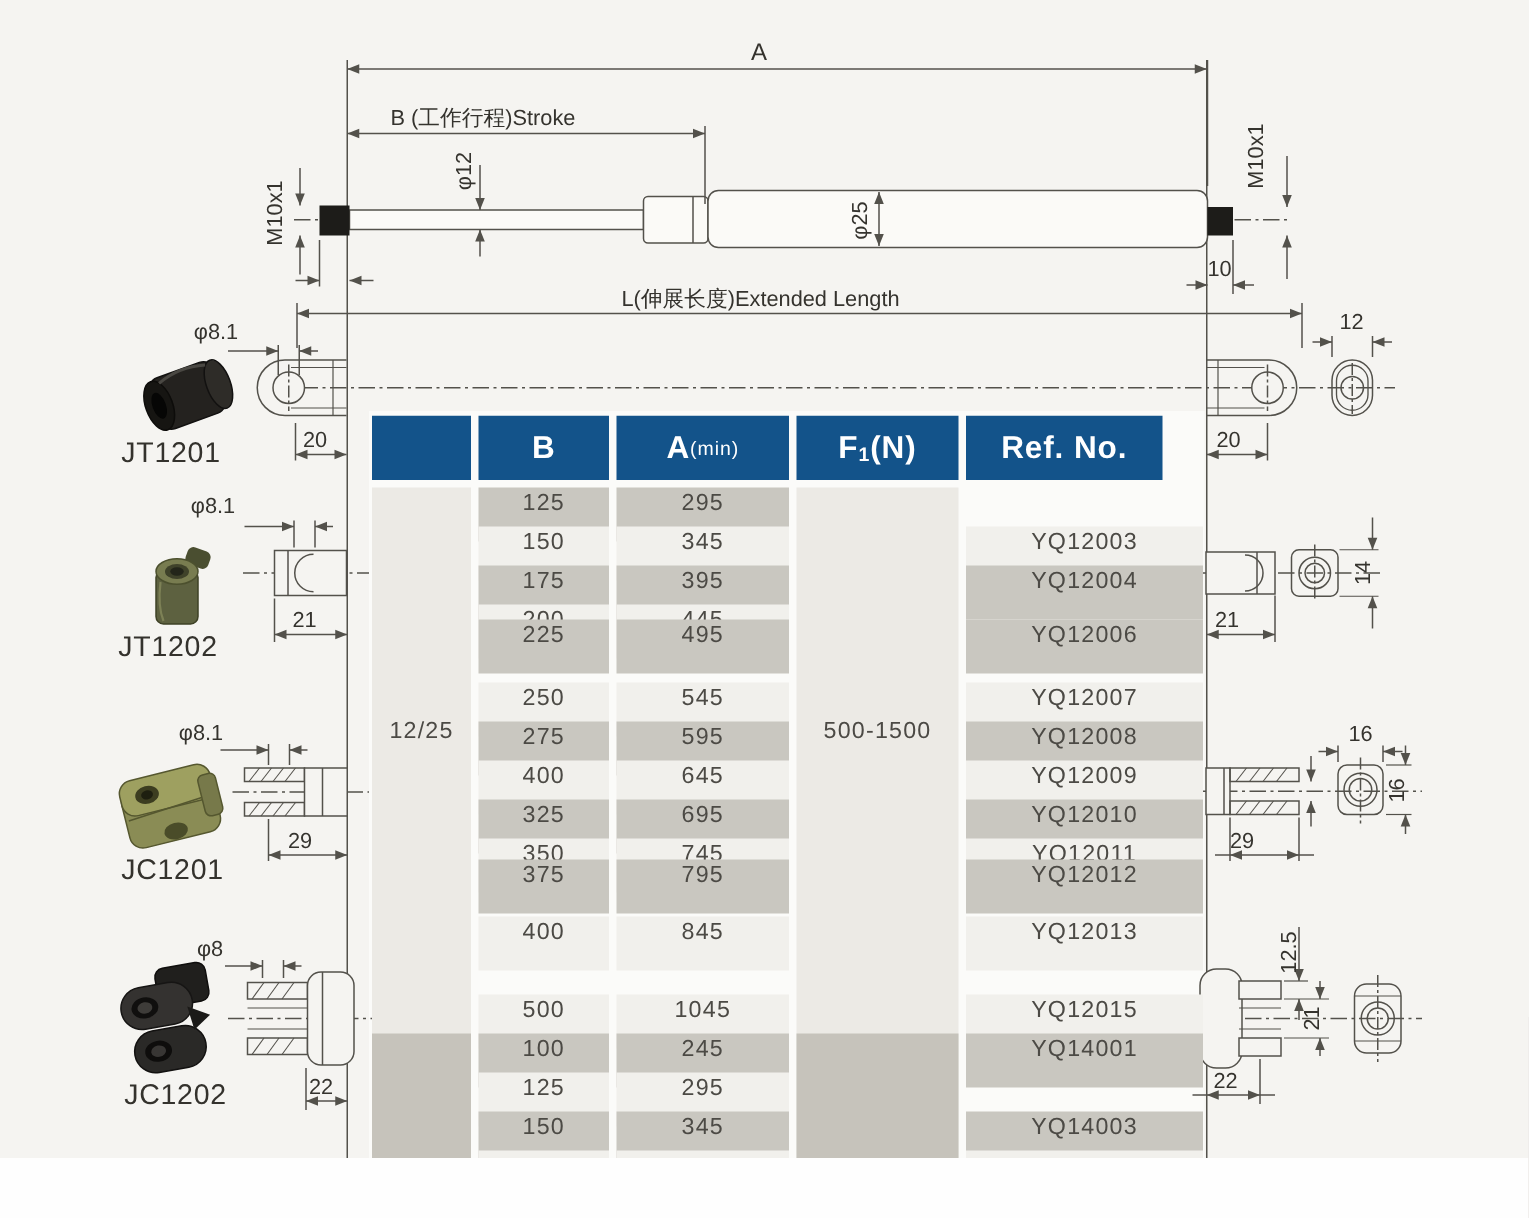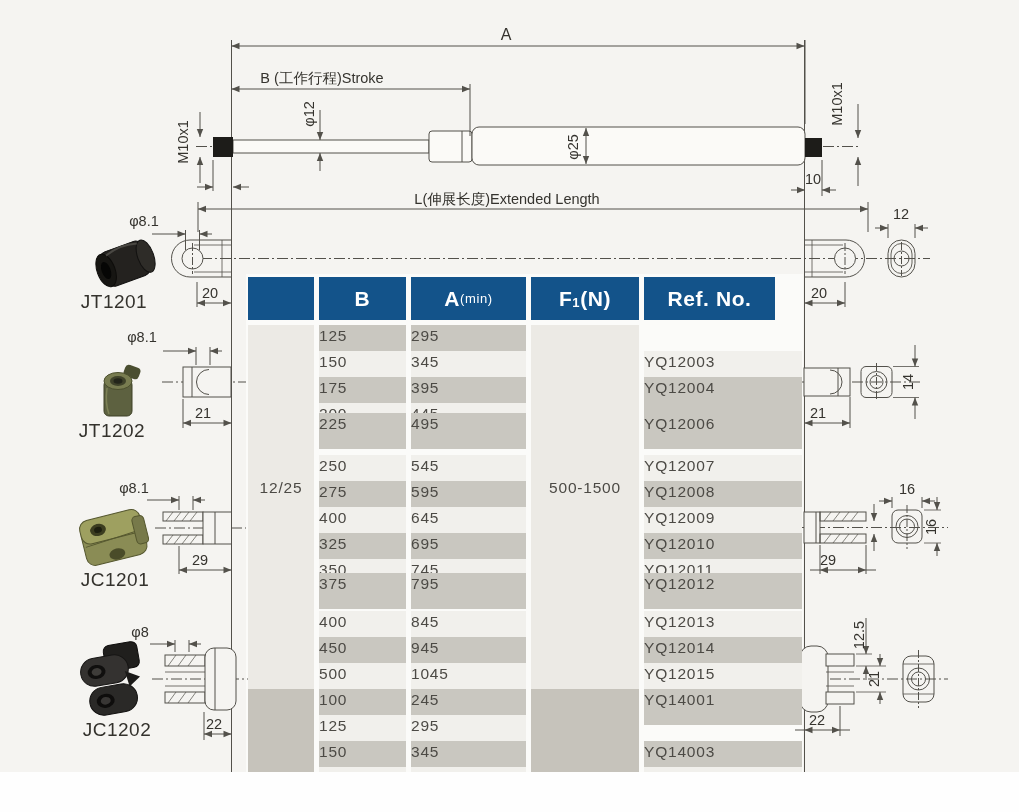--- a/index.html
+++ b/index.html
@@ -13,21 +13,21 @@
   .lbl{font-size:19px;fill:#34322d;letter-spacing:.5px;}
   .tableWrap{position:absolute;left:248px;top:277px;width:554px;height:495px;overflow:hidden;}
   .thead{display:flex;gap:5px;height:43px;}
   .th{background:#13538a;color:#ffffff;display:flex;align-items:center;justify-content:center;
       font-weight:bold;font-size:21px;letter-spacing:.6px;}
   .w0{width:66px}.w1{width:87px}.w2{width:115px}.w3{width:108px}.w4{width:131px}
   .hsub{font-size:13px;font-weight:normal;}
   .fsub{font-size:13px;font-weight:bold;position:relative;top:4px;}
   .tbody{position:absolute;left:0;top:0;width:554px;height:495px;}
   .trow{position:absolute;left:71px;width:483px;height:21px;}
-  .tc{position:absolute;height:36px;line-height:21px;text-align:left;font-size:15.5px;
+  .tc{position:absolute;height:36px;line-height:21px;text-align:center;font-size:15.5px;
       color:#4c4a45;letter-spacing:.8px;}
   .tb{left:0;width:87px}.ta{left:92px;width:115px}.tref{left:325px;width:158px}
   .shade .tc{background:#c9c7c0;}
   .lite .tc{background:#f1f0ec;}
   .span-cell{position:absolute;display:flex;justify-content:center;align-items:flex-start;
       font-size:15.5px;color:#4c4a45;letter-spacing:.8px;line-height:21px;}
   .sg1{background:#eceae5;padding-top:152px;}
   .sg2{background:#c6c3bb;}
   .c0{left:0;width:66px}.c3{left:283px;width:108px}
   .bottomBand{position:absolute;left:0;top:772px;width:1019px;height:40px;background:#fefefe;}
@@ -437,25 +437,20 @@
       <div class="trow shade" style="top:296px">
           <div class="tc tb">375</div>
           <div class="tc ta">795</div>
           <div class="tc tref">YQ12012</div>
         </div>
       <div class="trow lite" style="top:334px">
           <div class="tc tb">400</div>
           <div class="tc ta">845</div>
           <div class="tc tref">YQ12013</div>
         </div>
-      <div class="trow shade" style="top:360px">
-          <div class="tc tb">450</div>
-          <div class="tc ta">945</div>
-          <div class="tc tref">YQ12014</div>
-        </div>
       <div class="trow lite" style="top:386px">
           <div class="tc tb">500</div>
           <div class="tc ta">1045</div>
           <div class="tc tref">YQ12015</div>
         </div>
       <div class="trow shade" style="top:412px">
           <div class="tc tb">100</div>
           <div class="tc ta">245</div>
           <div class="tc tref">YQ14001</div>
         </div>

